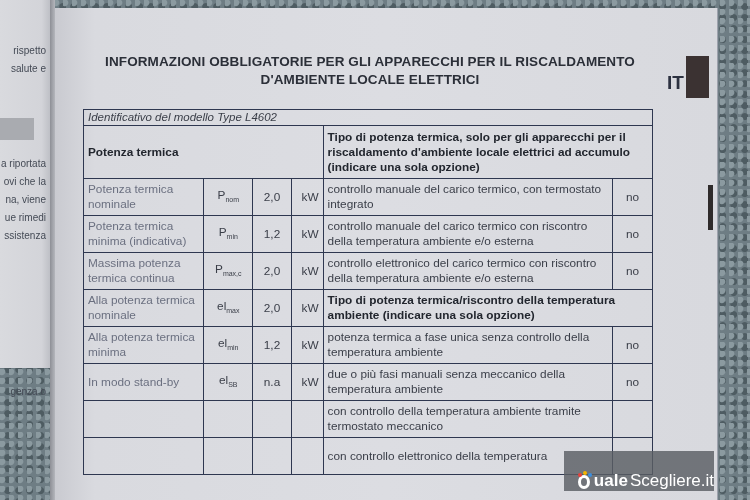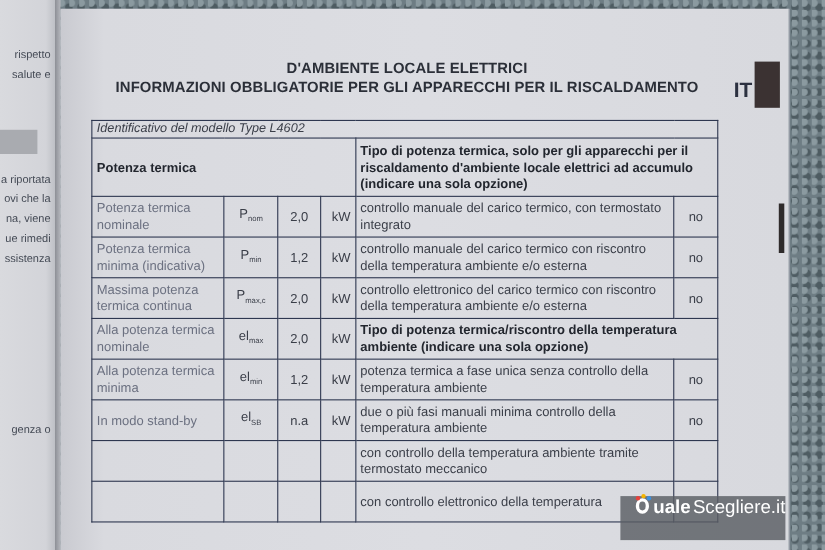--- a/index.html
+++ b/index.html
@@ -11,21 +11,21 @@
   
   .carpet {
     position:absolute; inset:0;
     background:
       radial-gradient(circle at 20% 30%, #8b9aa0 0 3px, transparent 4px),
       radial-gradient(circle at 70% 60%, #4e5c62 0 3px, transparent 4px),
       #6e7d84;
     background-size:9px 9px, 11px 11px, auto;
   }
   .left-page {
-    position:absolute; left:0; top:0; width:52px; height:500px;
+    position:absolute; left:0; top:0; width:52px; height:368px;
     background:linear-gradient(90deg,#d9dade 0%,#d3d4d9 80%,#b9bbc1 100%);
   }
   .spine {
     position:absolute; left:50px; top:0; width:5px; height:500px;
     background:linear-gradient(90deg,#8d8f96,#b4b6bc);
   }
   .left-text {
     position:absolute; right:6px; font-size:10px; color:#444a55;
     text-align:right; line-height:17px; white-space:nowrap;
   }
@@ -68,21 +68,21 @@
   .c-dato2{ width:255px; }
   .c-unit2{ width:35px; text-align:center; }
   tr.model td { height:13px; line-height:13px; font-size:11.5px;font-style:italic; }
   tr.hdr td { height:13px; line-height:13px; text-align:center; font-size:11.5px; }
   .bold { font-weight:bold; color:#22262e;margin-left:36px; }
   .faded { color:#6b7080; }
   sub { font-size:7px; vertical-align:-3px; }
   .watermark {
     position:absolute; left:564px; top:451px; width:150px; height:40px;
     background:rgba(90,94,100,0.82);
-    display:flex; align-items:flex-start; gap:2px; padding-left:12px; box-sizing:border-box;
+    display:flex; align-items:flex-end; gap:2px; padding-left:12px; box-sizing:border-box;
     color:#fff; font-size:17px;
   }
   .wm-logo { position:relative; width:18px; height:18px; }
   .wm-logo .ring { position:absolute; inset:2px; border:3px solid #fff; border-radius:50%; }
   .wm-logo .dot { position:absolute; width:4px; height:4px; border-radius:50%; top:0; }
   .wm-bold { font-weight:bold; }
 </style>
 </head>
 <body>
 
@@ -96,22 +96,22 @@
   <div class="left-text" style="top:173px">ovi che la</div>
   <div class="left-text" style="top:191px">na, viene</div>
   <div class="left-text" style="top:209px">ue rimedi</div>
   <div class="left-text" style="top:227px">ssistenza</div>
   <div class="left-text" style="top:383px">genza o</div>
 </div>
 <div class="spine"></div>
 
 <div class="right-page">
   <div class="page-title">
+    <div>INFORMAZIONI OBBLIGATORIE PER GLI APPARECCHI PER IL RISCALDAMENTO</div>
     <div>D'AMBIENTE LOCALE ELETTRICI</div>
-    <div>INFORMAZIONI OBBLIGATORIE PER GLI APPARECCHI PER IL RISCALDAMENTO</div>
   </div>
   <div class="lang-tag">IT</div>
   <div class="lang-tab"></div>
   <div class="side-mark"></div>
 
   <table class="spec">
     <colgroup>
       <col class="c-dato">
         <col class="c-sym">
         <col class="c-val">
@@ -166,21 +166,21 @@
       <td class="c-val">1,2</td>
       <td class="c-unit">kW</td>
       <td>potenza termica a fase unica senza controllo della temperatura ambiente</td>
       <td class="c-unit2">no</td>
     </tr>
     <tr>
       <td class="faded">In modo stand-by</td>
       <td class="c-sym"><span>el</span><sub>SB</sub></td>
       <td class="c-val">n.a</td>
       <td class="c-unit">kW</td>
-      <td>due o più fasi manuali minima controllo della temperatura ambiente</td>
+      <td>due o più fasi manuali senza meccanico della temperatura ambiente</td>
       <td class="c-unit2">no</td>
     </tr>
     <tr>
       <td></td>
       <td class="c-sym"></td>
       <td class="c-val"></td>
       <td class="c-unit"></td>
       <td>con controllo della temperatura ambiente tramite termostato meccanico</td>
       <td class="c-unit2"></td>
     </tr>

